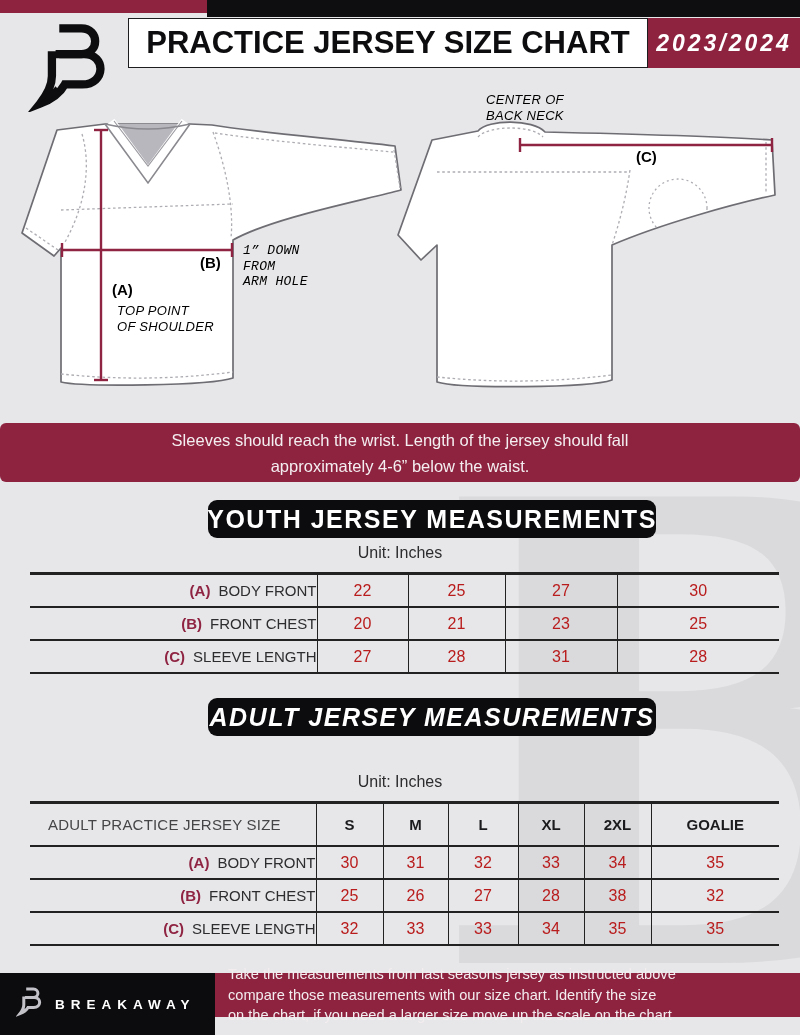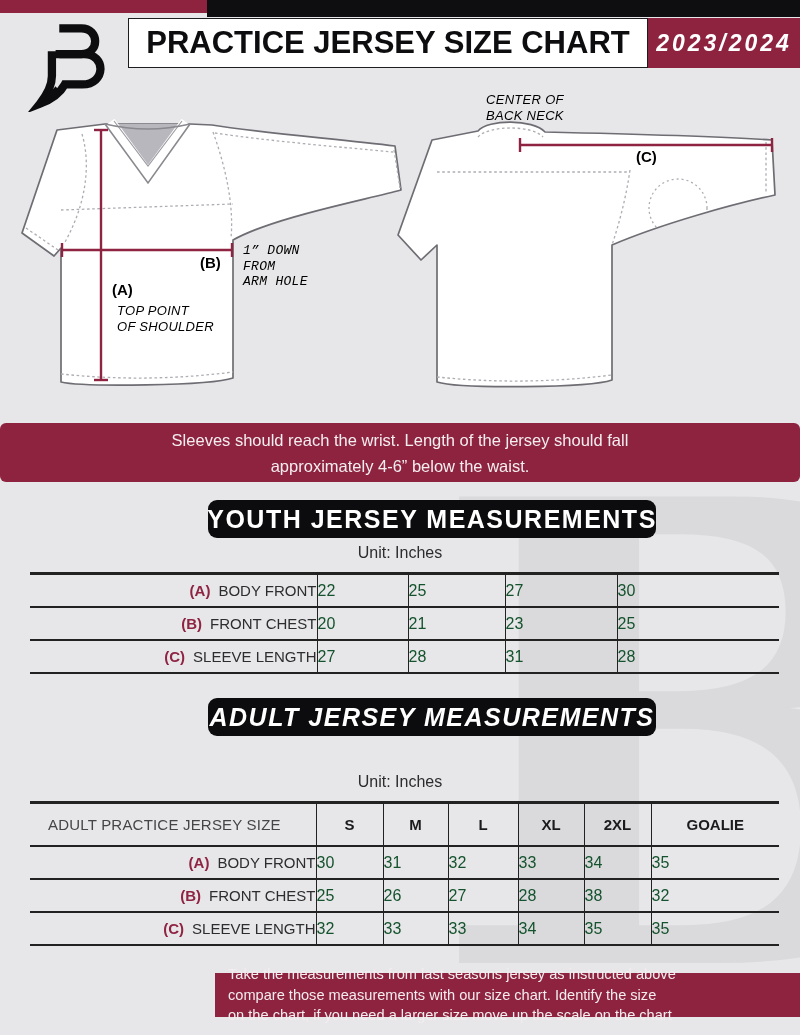--- a/index.html
+++ b/index.html
@@ -46,21 +46,21 @@
 
   
   table.size { position:absolute; left:30px; width:749px; border-collapse:collapse; table-layout:fixed;
                border-top:3px solid #222; border-bottom:2px solid #222; }
   table.size td { border-bottom:2px solid #222; padding:0; }
   table.size tr td:not(:first-child) { border-left:1.6px solid #222; }
   .hrow td { height:41px; }
   .drow td { height:31px; }
   .colsize { text-align:center; font-weight:bold; font-size:15px; color:#1b1b1d; }
   .colname { text-align:left; padding-left:18px !important; font-size:15px; color:#454547; letter-spacing:0.2px; }
-  .val { font-size:16px; color:#14532d; }
+  .val { text-align:center; font-size:16px; color:#b91c1c; }
   .rowlabel { text-align:right; padding-left:25px !important; font-size:15px; color:#2d2d2f; }
   .rowkey { color:#8e2342; font-weight:800; margin-right:8px; }
 
   
   .footer-black { position:absolute; left:0; top:973px; width:215px; height:62px; background:#0c0c0e;
                   display:flex; align-items:center; padding-left:16px; box-sizing:border-box; gap:9px; }
   .footer-black .brand { color:#fff; font-size:13.5px; font-weight:bold; letter-spacing:6px; white-space:nowrap; }
   .footer-maroon { position:absolute; left:215px; top:973px; width:585px; height:44px; background:#8e2340;
                    display:flex; align-items:center; box-sizing:border-box; padding-left:13px; }
   .footer-maroon div { color:#f3edef; font-size:14.6px; line-height:20.5px; white-space:pre-line; }
@@ -262,19 +262,29 @@
       <td class="val">32</td>
       <td class="val">33</td>
       <td class="val">33</td>
       <td class="val">34</td>
       <td class="val">35</td>
       <td class="val">35</td>
     </tr>
   </tbody>
     </table>
 
+  <div class="footer-black">
+    <span>
+      <svg width="30" height="34" viewBox="0 0 100 110">
+        <path d="M34,12 H58 C78,12 78,40 58,40 H34" fill="none" stroke="#c3c2c8" stroke-width="10"></path>
+        <path d="M30,40 H61 C85,40 85,73 59,73 H40 C35,82 26,89 13,94 C21,84 26,75 26,64 V37" fill="none" stroke="#c3c2c8" stroke-width="10"></path>
+        <path d="M13,94 L30,75 L36,83 Z" fill="#c3c2c8"></path>
+      </svg>
+    </span>
+    <span class="brand">BREAKAWAY</span>
+  </div>
   <div class="footer-maroon">
     <div>Take the measurements from last seasons jersey as instructed above
 compare those measurements  with our size chart. Identify the size
 on the chart, if you need a larger size move up the scale on the chart</div>
   </div>
 
 </div>
 
 </body></html>

